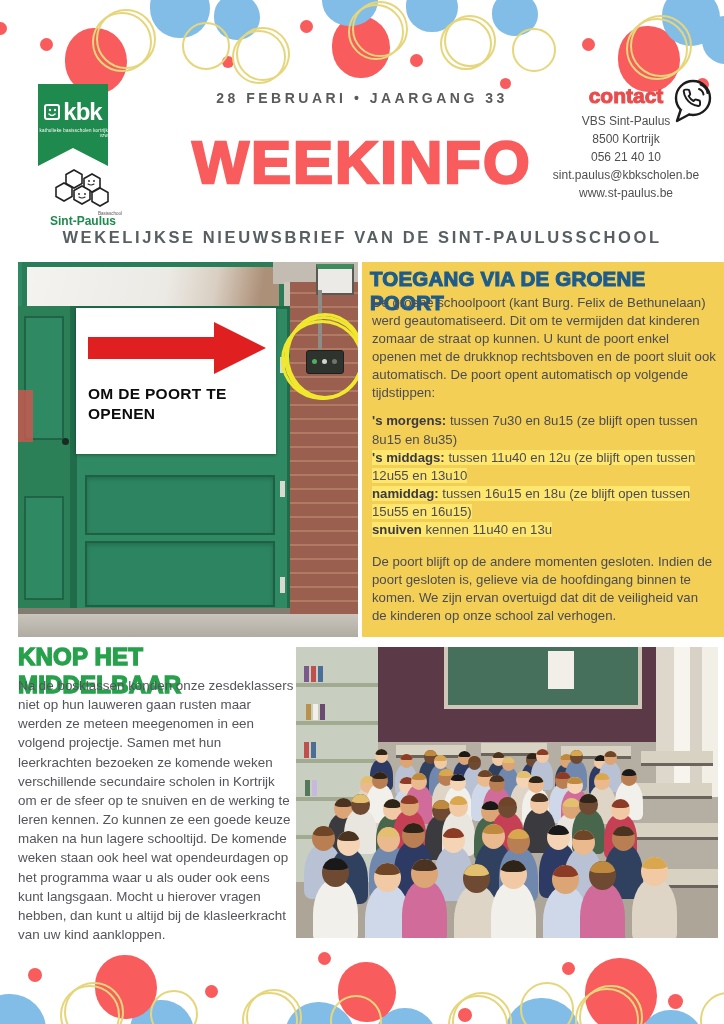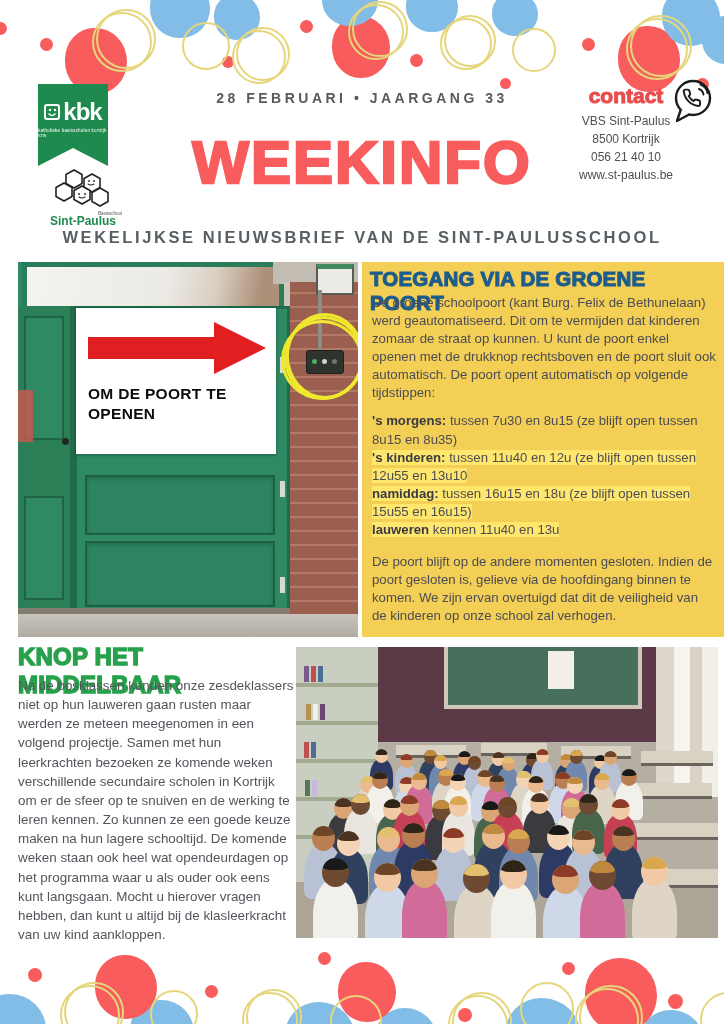--- a/index.html
+++ b/index.html
@@ -11,21 +11,21 @@
   .blob{position:absolute;border-radius:48% 52% 50% 50%;z-index:1;}
   .blob.red{background:#f85c5c;}
   .blob.blue{background:#82bde8;}
   .dot{position:absolute;border-radius:50%;background:#f85c5c;z-index:2;}
   .ring{position:absolute;border:2px solid #e6d67b;border-radius:50%;z-index:3;}
   .ring.double::after{content:"";position:absolute;inset:-2px;border:2px solid #e6d67b;
         border-radius:50%;transform:translate(4px,-3px);}
 
   
   .kbk-banner{position:absolute;left:38px;top:84px;width:70px;height:82px;background:#1f8a4d;
-        clip-path:polygon(0 0,100% 0,100% 100%,50% 78%,0 100%);color:#fff;text-align:left;z-index:5;}
+        clip-path:polygon(0 0,100% 0,100% 100%,50% 78%,0 100%);color:#fff;text-align:right;z-index:5;}
   .kbk-row{display:flex;align-items:center;justify-content:center;gap:3px;margin-top:14px;}
   .kbk-text{font-size:24px;font-weight:900;letter-spacing:-1px;}
   .kbk-sub{font-size:4.5px;margin-top:2px;letter-spacing:.2px;}
   .sp-logo{position:absolute;left:36px;top:168px;width:80px;text-align:right;z-index:5;}
   .sp-name{font-size:12px;font-weight:900;color:#1f8a4d;margin-top:-2px;}
   .sp-sub{font-size:4.5px;color:#555;position:absolute;right:-6px;bottom:12px;}
   .date-line{position:absolute;left:0;top:90px;width:724px;text-align:center;font-size:14px;
         font-weight:700;letter-spacing:3.5px;color:#5a5a5a;z-index:5;}
   .page-title{position:absolute;left:0;top:128px;width:724px;text-align:center;font-size:60px;
         font-weight:900;color:#f85c5c;-webkit-text-stroke:2.5px #f85c5c;letter-spacing:2px;z-index:5;}
@@ -190,20 +190,21 @@
         <g transform="translate(14,12) scale(0.82)" fill="none" stroke="#1c1c1c" stroke-width="2.4" stroke-linecap="round" stroke-linejoin="round">
           <path d="M22 16.92v3a2 2 0 0 1-2.18 2 19.79 19.79 0 0 1-8.63-3.07 19.5 19.5 0 0 1-6-6 19.79 19.79 0 0 1-3.07-8.67A2 2 0 0 1 4.11 2h3a2 2 0 0 1 2 1.72 12.84 12.84 0 0 0 .7 2.81 2 2 0 0 1-.45 2.11L8.09 9.91a16 16 0 0 0 6 6l1.27-1.27a2 2 0 0 1 2.11-.45 12.84 12.84 0 0 0 2.81.7A2 2 0 0 1 22 16.92z"></path>
         </g>
         <path d="M31 13 a7 7 0 0 1 4.5 5.5" fill="none" stroke="#1c1c1c" stroke-width="2" stroke-linecap="round"></path>
         <path d="M32.5 8.5 a11 11 0 0 1 7 8.5" fill="none" stroke="#1c1c1c" stroke-width="2" stroke-linecap="round"></path>
       </svg>
     </span>
     <div class="contact-line">VBS Sint-Paulus</div>
     <div class="contact-line">8500 Kortrijk</div>
     <div class="contact-line">056 21 40 10</div>
+    <div class="contact-line">sint.paulus@kbkscholen.be</div>
     <div class="contact-line">www.st-paulus.be</div>
   </div>
 
   <div class="subtitle">WEKELIJKSE NIEUWSBRIEF VAN DE SINT-PAULUSSCHOOL</div>
 
   <div class="door-photo">
     <div class="transom"></div>
     <div class="concrete-top"></div>
     <div class="brick-gap"></div>
     <div class="brick-col"></div>
@@ -247,23 +248,23 @@
     <div class="threshold"></div>
     <div class="pavement"></div>
   </div>
 
   <div class="gate-box">
     <div class="gate-title">TOEGANG VIA DE GROENE POORT</div>
     <div class="gate-body">
       <p>De groene schoolpoort (kant Burg. Felix de Bethunelaan) werd geautomatiseerd. Dit om te vermijden dat kinderen zomaar de straat op kunnen. U kunt de poort enkel openen met de drukknop rechtsboven en de poort sluit ook automatisch. De poort opent automatisch op volgende tijdstippen:</p>
       <div class="sched">
         <div class="sched-line"><span class="sl-inner"><b>'s morgens:</b><span> tussen 7u30 en 8u15 (ze blijft open tussen 8u15 en 8u35)</span></span></div>
-        <div class="sched-line hl"><span class="sl-inner"><b>'s kinderen:</b><span> tussen 11u40 en 12u (ze blijft open tussen 12u55 en 13u10</span></span></div>
+        <div class="sched-line hl"><span class="sl-inner"><b>'s middags:</b><span> tussen 11u40 en 12u (ze blijft open tussen 12u55 en 13u10</span></span></div>
         <div class="sched-line hl"><span class="sl-inner"><b>namiddag:</b><span> tussen 16u15 en 18u (ze blijft open tussen 15u55 en 16u15)</span></span></div>
-        <div class="sched-line hl"><span class="sl-inner"><b>lauweren</b><span> kennen 11u40 en 13u</span></span></div>
+        <div class="sched-line hl"><span class="sl-inner"><b>snuiven</b><span> kennen 11u40 en 13u</span></span></div>
       </div>
       <p style="margin-top:14px;">De poort blijft op de andere momenten gesloten. Indien de poort gesloten is, gelieve via de hoofdingang binnen te komen. We zijn ervan overtuigd dat dit de veiligheid van de kinderen op onze school zal verhogen.</p>
     </div>
   </div>
 
   <div class="mid-title">KNOP HET MIDDELBAAR</div>
   <div class="mid-body">Na de bosklassen konden onze zesdeklassers niet op hun lauweren gaan rusten maar werden ze meteen meegenomen in een volgend projectje. Samen met hun leerkrachten bezoeken ze komende weken verschillende secundaire scholen in Kortrijk om er de sfeer op te snuiven en de werking te leren kennen. Zo kunnen ze een goede keuze maken na hun lagere schooltijd. De komende weken staan ook heel wat opendeurdagen op het programma waar u als ouder ook eens kunt langsgaan. Mocht u hierover vragen hebben, dan kunt u altijd bij de klasleerkracht van uw kind aankloppen.</div>
 
   <div class="class-photo">
     <div class="cp-wall"></div>

